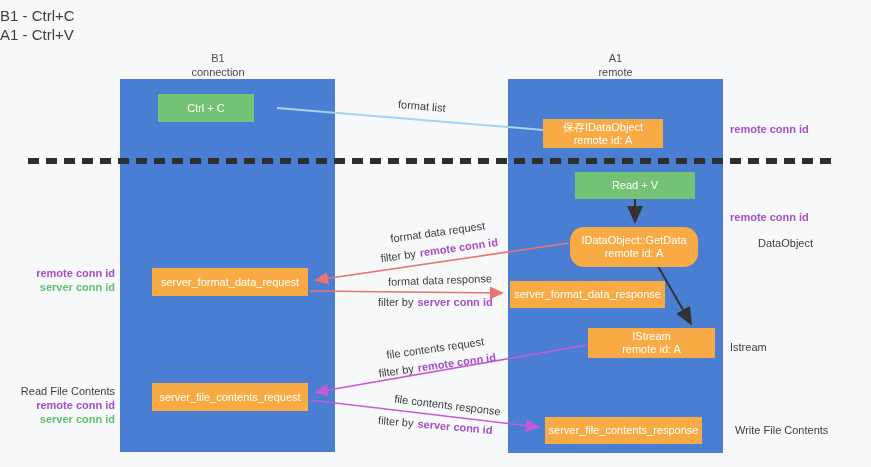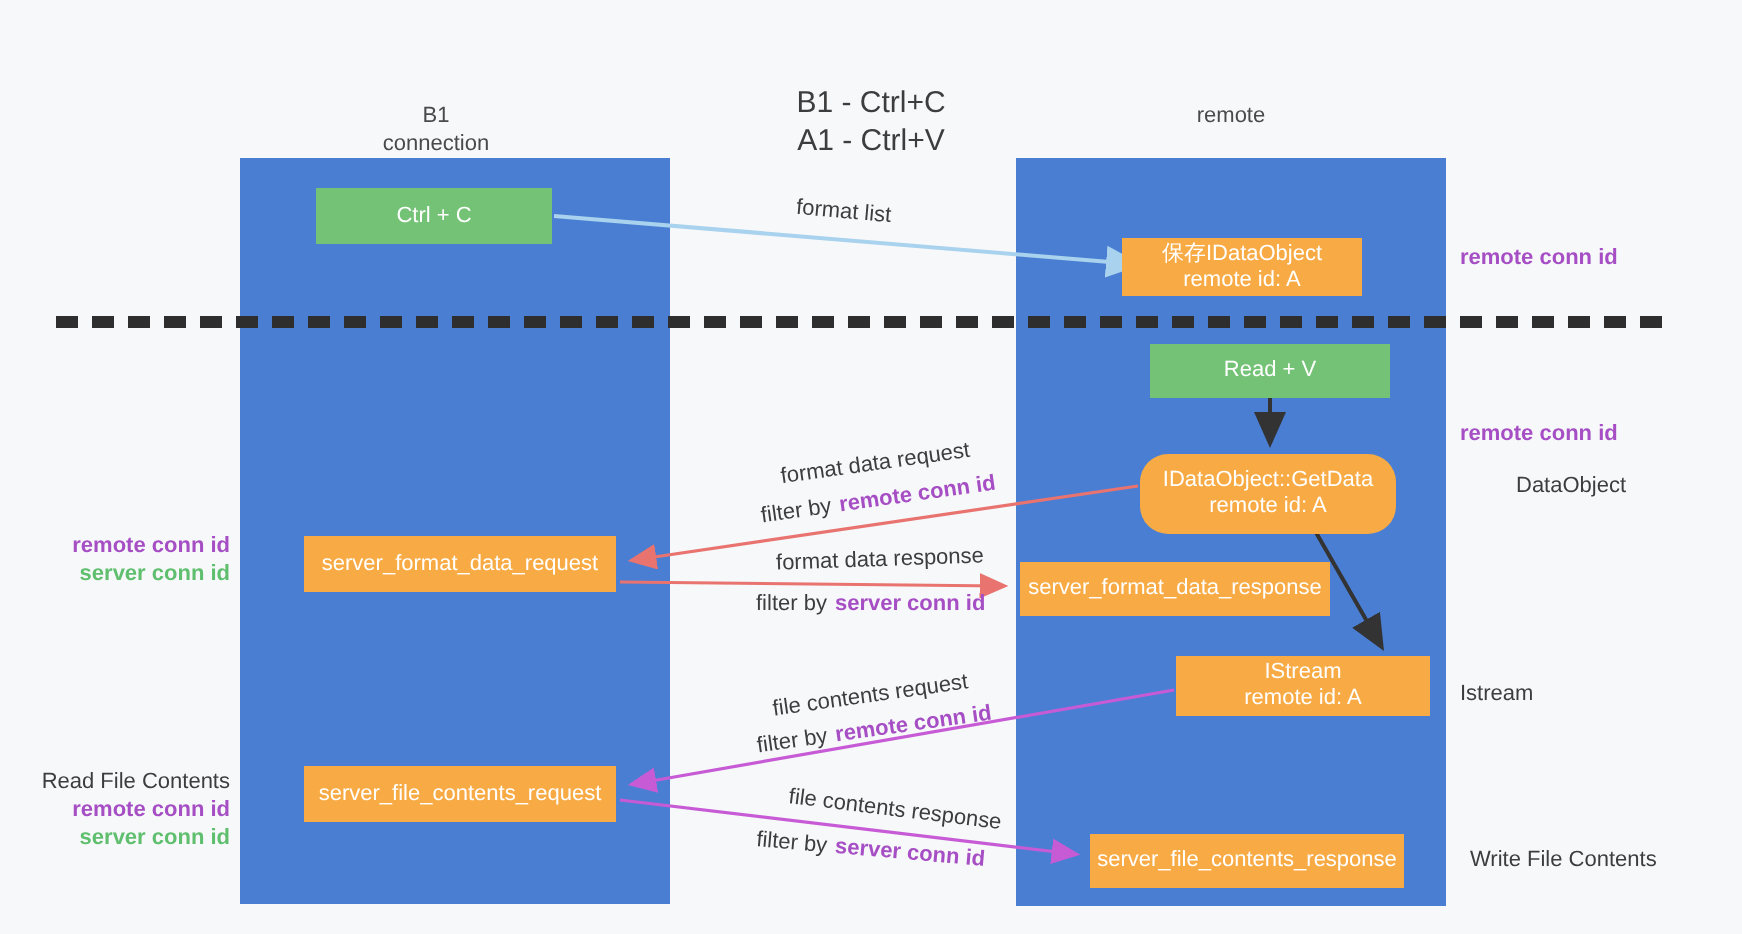--- a/index.html
+++ b/index.html
@@ -1,18 +1,18 @@
 <!DOCTYPE html>
 <html><head>
 <meta charset="utf-8">
 <style>
   html,body{margin:0;padding:0;background:#f7f8fa;font-family:"Liberation Sans",sans-serif;}
   .canvas{position:relative;width:871px;height:467px;background:#f7f8fa;overflow:hidden;}
   .abs{position:absolute;}
-  .title{left:0;top:6px;width:871px;text-align:center;font-size:15px;color:#3d3d3d;line-height:19px;margin-top:36px;}
+  .title{left:0;top:6px;width:871px;font-size:15px;color:#3d3d3d;line-height:19px;}
   .col-header{font-size:11px;color:#4a4a4a;text-align:center;line-height:14px;}
   .column{background:#4a7ed2;}
   .node{display:flex;flex-direction:column;align-items:center;justify-content:center;
         color:#ffffff;font-size:11px;line-height:13px;text-align:center;white-space:nowrap;}
   .green{background:#74c276;}
   .orange{background:#f8ab44;}
   .dashline{height:6px;background:repeating-linear-gradient(90deg,#2e2e2e 0 11px,transparent 11px 18px);}
   .side-label{font-size:11px;color:#3d3d3d;white-space:nowrap;}
   .side-label.bold-purple{color:#a64fc4;font-weight:bold;}
   .bold-purple{color:#a64fc4;font-weight:bold;}
@@ -30,20 +30,21 @@
   <div class="abs title">
     <div>B1 - Ctrl+C</div>
     <div>A1 - Ctrl+V</div>
   </div>
 
   <div class="abs col-header" style="left:120px;top:51px;width:196px;">
     <div>B1</div>
     <div>connection</div>
   </div>
   <div class="abs col-header" style="left:508px;top:51px;width:215px;">
+    <div>A1</div>
     <div>remote</div>
   </div>
 
   <div class="abs column" style="left:120px;top:79px;width:215px;height:373px;"></div>
   <div class="abs column" style="left:508px;top:79px;width:215px;height:374px;"></div>
 
   <div class="abs dashline" style="left:28px;top:158px;width:810px;"></div>
 
   <svg width="871" height="467" viewBox="0 0 871 467">
     <defs>
@@ -62,25 +63,25 @@
     </defs>
     <line x1="277" y1="108" x2="567" y2="132" stroke="#a8d2ee" stroke-width="2" marker-end="url(#ah-blue)"></line>
     <line x1="635" y1="199" x2="635" y2="220" stroke="#333333" stroke-width="2" marker-end="url(#ah-black)"></line>
     <line x1="655" y1="261" x2="690" y2="322" stroke="#333333" stroke-width="2" marker-end="url(#ah-black)"></line>
     <line x1="569" y1="243" x2="317" y2="280" stroke="#e8736f" stroke-width="1.6" marker-end="url(#ah-red)"></line>
     <line x1="310" y1="291" x2="501" y2="293" stroke="#e8736f" stroke-width="1.6" marker-end="url(#ah-red)"></line>
     <line x1="587" y1="345" x2="317" y2="392" stroke="#c75bd6" stroke-width="1.6" marker-end="url(#ah-mag)"></line>
     <line x1="310" y1="400" x2="537" y2="427" stroke="#c75bd6" stroke-width="1.6" marker-end="url(#ah-mag)"></line>
   </svg>
 
-  <div class="abs node green" style="left:158px;top:94px;width:118px;height:28px;">
+  <div class="abs node green" style="left:158px;top:94px;width:96px;height:28px;">
     <div>Ctrl + C</div>
   </div>
 
-  <div class="abs node orange" style="left:561px;top:119px;width:120px;height:29px;">
+  <div class="abs node orange" style="left:543px;top:119px;width:120px;height:29px;">
     <div>保存IDataObject</div>
     <div>remote id: A</div>
   </div>
 
   <div class="abs node green" style="left:575px;top:172px;width:120px;height:27px;">
     <div>Read + V</div>
   </div>
 
   <div class="abs node orange" style="left:570px;top:227px;width:128px;height:40px;border-radius:14px;">
     <div>IDataObject::GetData</div>

